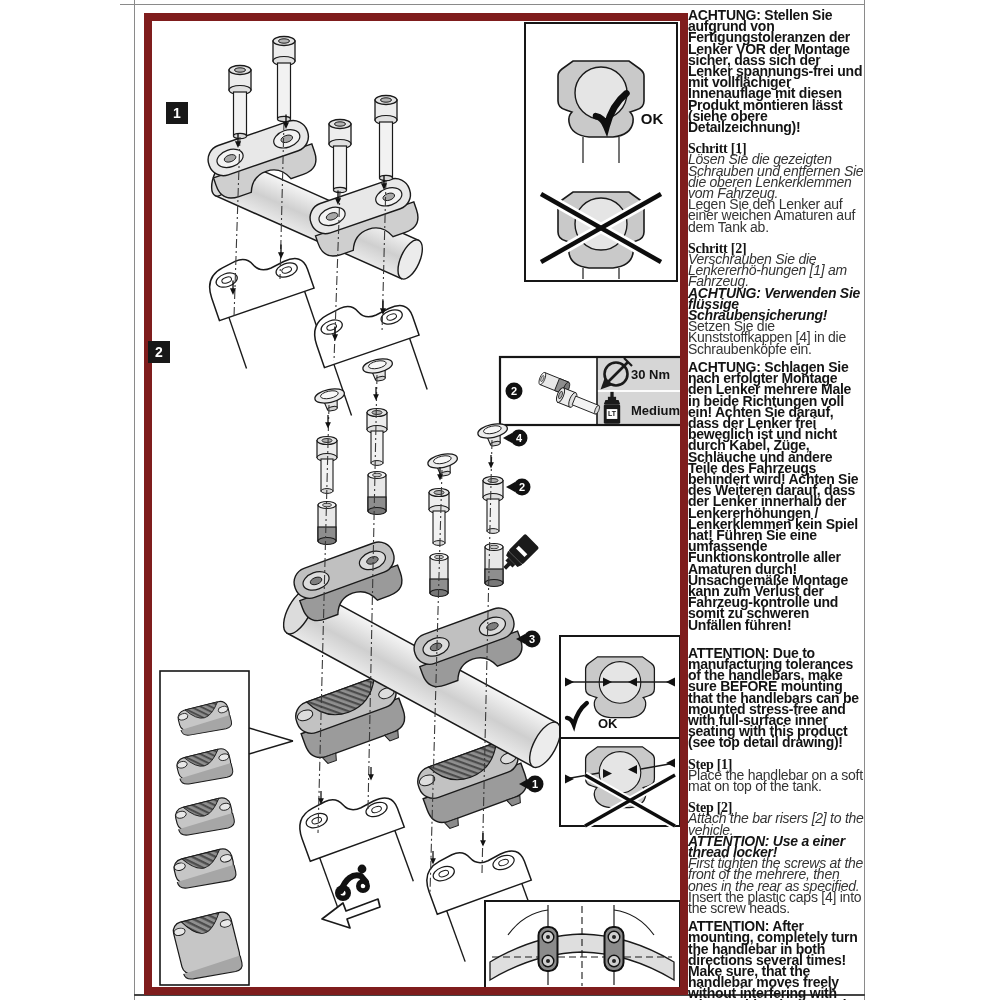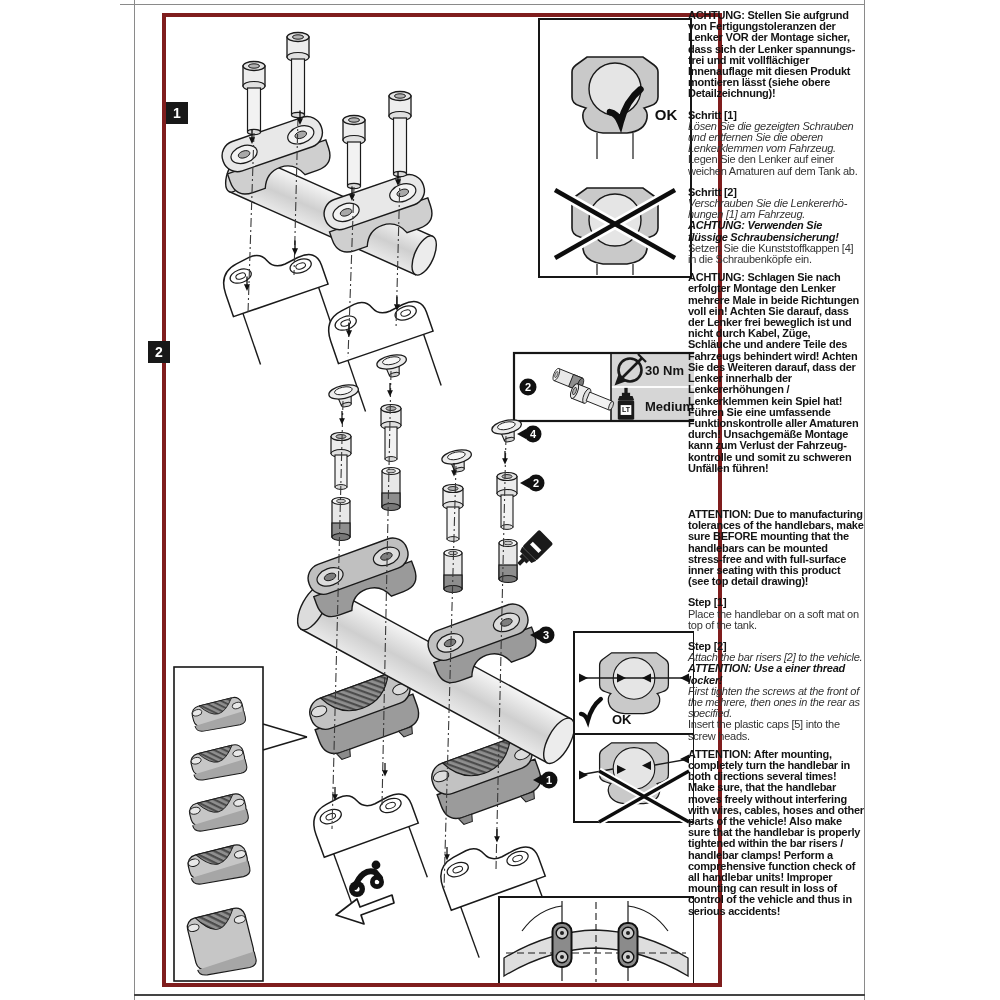--- a/index.html
+++ b/index.html
@@ -4,42 +4,42 @@
 <style>
   html,body{margin:0;padding:0;}
   body{
     width:1000px;height:1000px;position:relative;background:#ffffff;
     font-family:"Liberation Sans",sans-serif;overflow:hidden;color:#222;
   }
   .vrule{position:absolute;top:0;bottom:0;width:1px;background:#8a8a8a;}
   .hrule{position:absolute;height:1px;background:#8a8a8a;}
   .hrule.dark{height:2px;background:#444;}
   .diagram-box{
-    position:absolute;left:162px;top:13px;width:528px;height:966px;
-    border:4px solid #7f1d1d;background:#fff;padding-left:24px;
+    position:absolute;left:144px;top:13px;width:528px;height:966px;
+    border:8px solid #7f1d1d;background:#fff;
   }
   .diagram-box svg{position:absolute;left:0;top:0;}
   .badge{
     position:absolute;width:22px;height:22px;background:#181818;color:#fff;
     font-weight:bold;font-size:14px;display:flex;align-items:center;justify-content:center;
     z-index:5;
   }
   #badge-step1{left:166px;top:102px;}
   #badge-step2{left:148px;top:341px;}
   .textcol{
     position:absolute;left:688px;top:10px;width:176px;
   }
   .textcol p{
-    margin:0 0 5px 0;font-size:11px;line-height:11.2px;letter-spacing:-0.25px;
+    margin:0 0 5px 0;font-size:14px;line-height:11.2px;letter-spacing:-0.25px;
   }
   .textcol p.b{font-weight:bold;color:#141414;}
   .textcol p.r{color:#333;}
   .textcol p.m0{margin-bottom:0;font-style:italic;}
-  .textcol p.t{margin-bottom:0;margin-top:10px;}
-  .textcol p.gap-en{margin-top:35px;}
+  .textcol p.t{margin-bottom:0;margin-top:10px;font-family:Liberation Serif, serif;}
+  .textcol p.gap-en{margin-top:17px;}
   svg text{font-family:"Liberation Sans",sans-serif;}
 </style>
 </head>
 <body>
 
 <div class="vrule" style="left:134px;"></div>
 <div class="vrule" style="left:864px;"></div>
 <div class="hrule" style="left:120px;top:4px;width:745px;"></div>
 <div class="hrule dark" style="left:134px;top:994px;width:731px;"></div>
 
@@ -387,15 +387,15 @@
   <p class="b m0">ACHTUNG: Verwenden Sie flüssige Schraubensicherung!</p>
   <p class="r">Setzen Sie die Kunststoffkappen [4] in die Schraubenköpfe ein.</p>
   <p class="b" style="margin-top:7px">ACHTUNG: Schlagen Sie nach erfolgter Montage den Lenker mehrere Male in beide Richtungen voll ein! Achten Sie darauf, dass der Lenker frei beweglich ist und nicht durch Kabel, Züge, Schläuche und andere Teile des Fahrzeugs behindert wird! Achten Sie des Weiteren darauf, dass der Lenker innerhalb der Lenkererhöhungen / Lenkerklemmen kein Spiel hat! Führen Sie eine umfassende Funktionskontrolle aller Amaturen durch! Unsachgemäße Montage kann zum Verlust der Fahrzeug-kontrolle und somit zu schweren Unfällen führen!</p>
   <p class="b gap-en">ATTENTION: Due to manufacturing tolerances of the handlebars, make sure BEFORE mounting that the handlebars can be mounted stress-free and with full-surface inner seating with this product (see top detail drawing)!</p>
   <p class="b t">Step [1]</p>
   <p class="r">Place the handlebar on a soft mat on top of the tank.</p>
   <p class="b t">Step [2]</p>
   <p class="r m0">Attach the bar risers [2] to the vehicle.</p>
   <p class="b m0">ATTENTION: Use a einer thread locker!</p>
   <p class="r m0">First tighten the screws at the front of the mehrere, then ones in the rear as specified.</p>
-  <p class="r">Insert the plastic caps [5] into the screw heads.</p>
+  <p class="r">Insert the plastic caps [4] into the screw heads.</p>
   <p class="b" style="margin-top:7px">ATTENTION: After mounting, completely turn the handlebar in both directions several times! Make sure, that the handlebar moves freely without interfering with wires, cables, hoses and other parts of the vehicle! Also make sure that the handlebar is properly tightened within the bar risers / handlebar clamps! Perform a comprehensive function check of all handlebar units! Improper mounting can result in loss of control of the vehicle and thus in serious accidents!</p>
 </div>
 
 </body></html>

